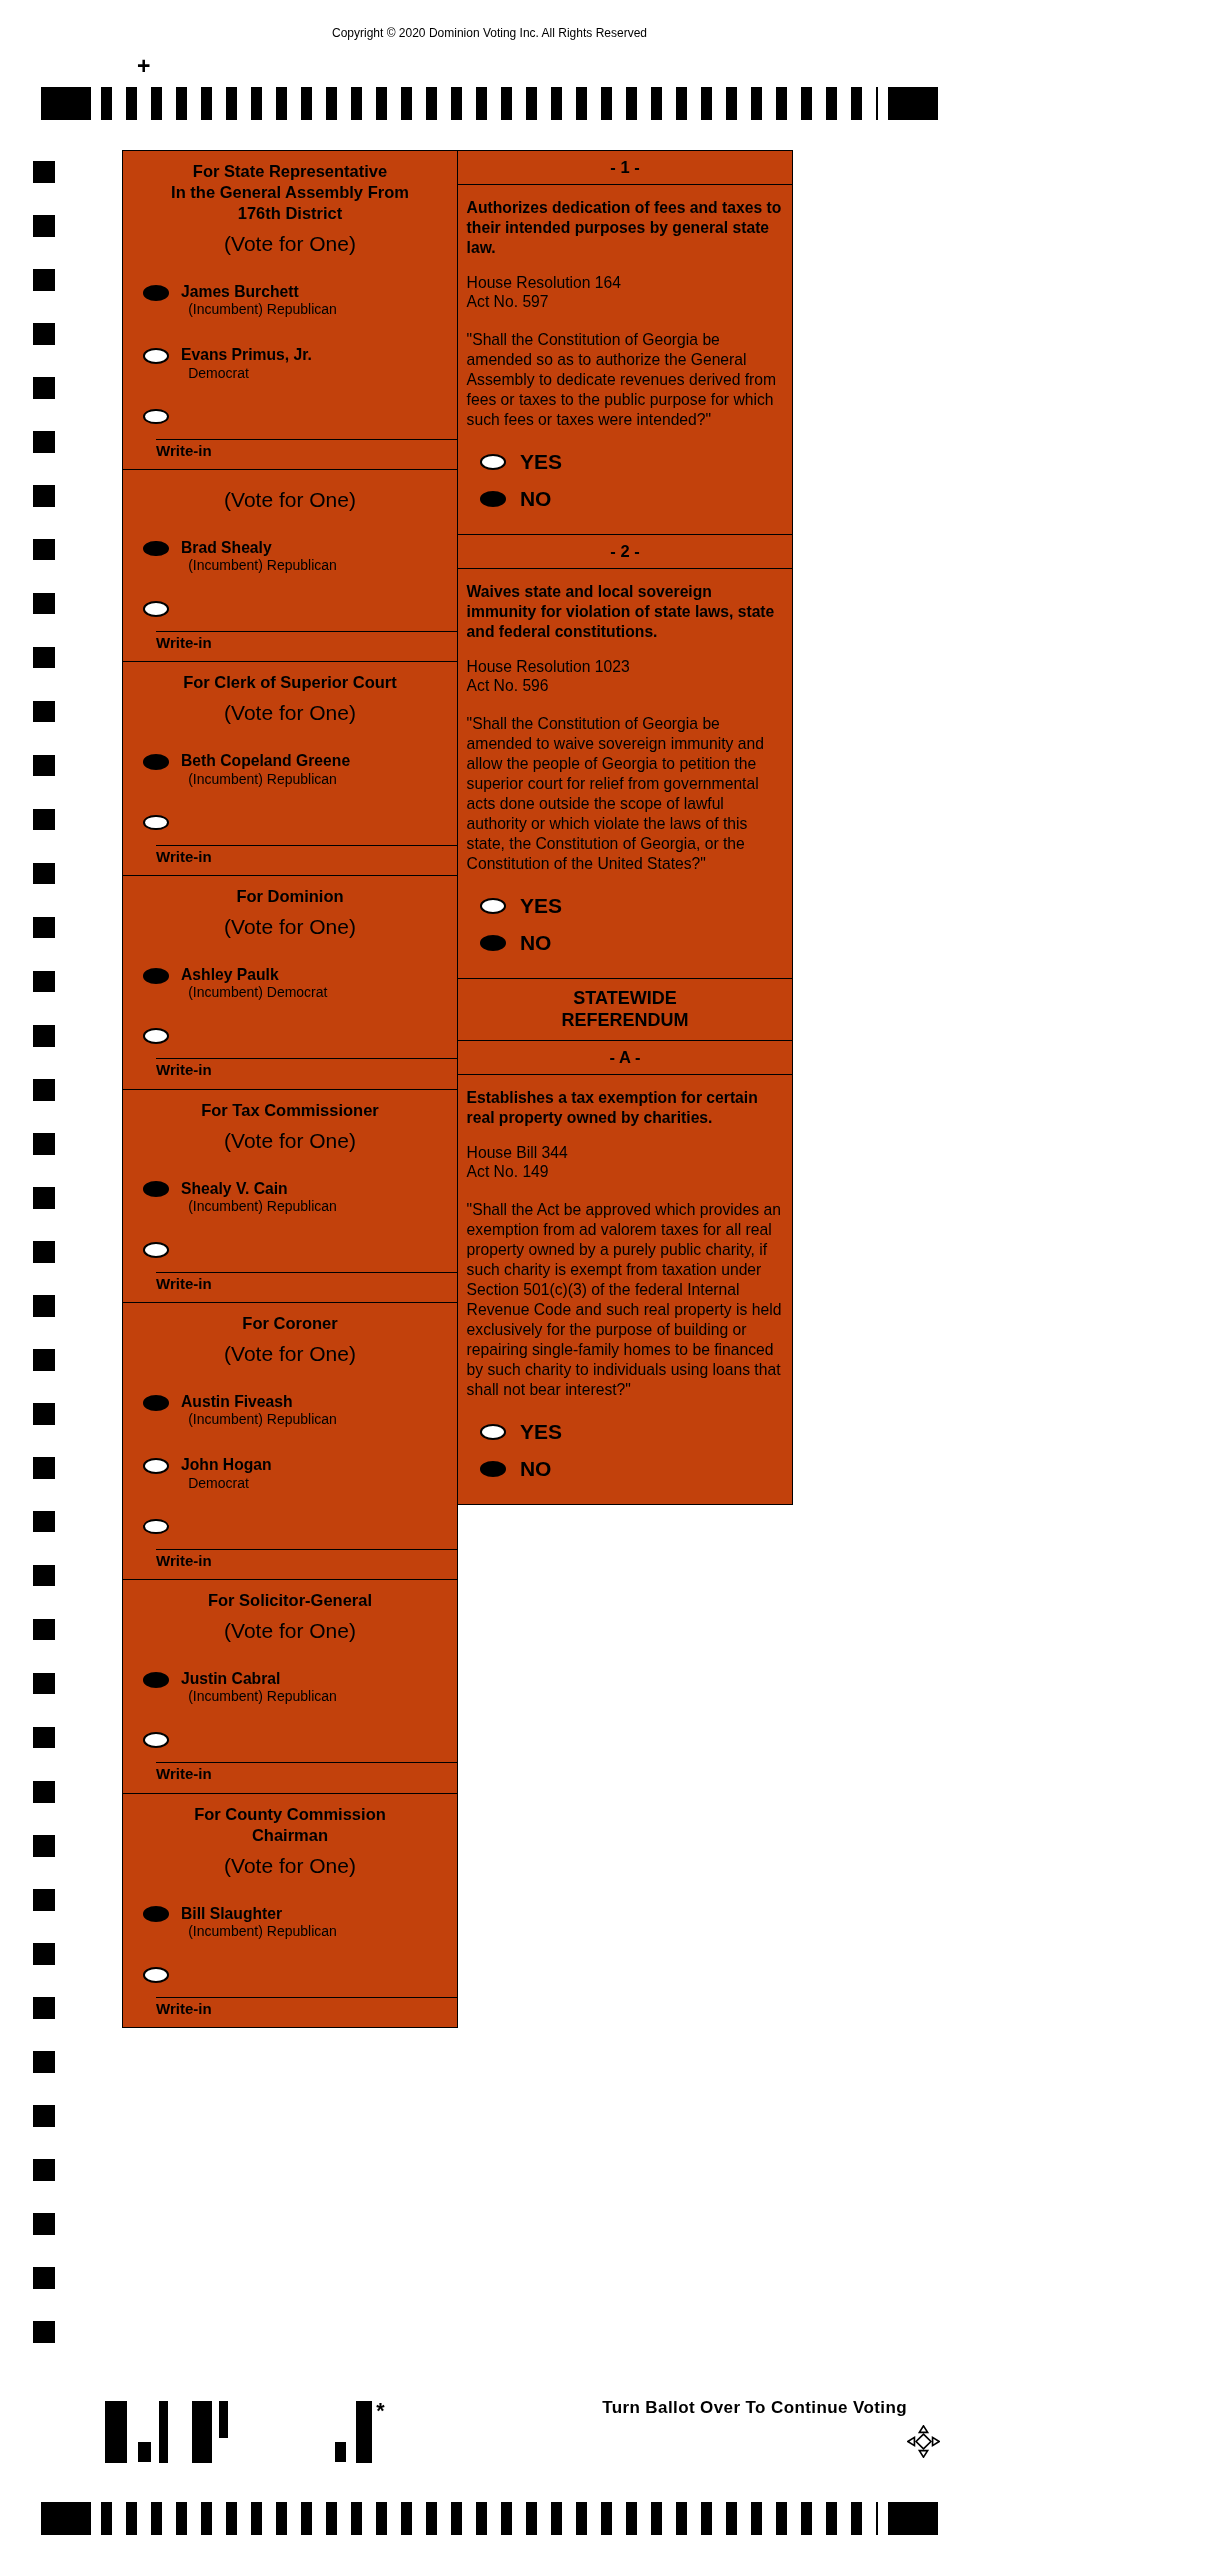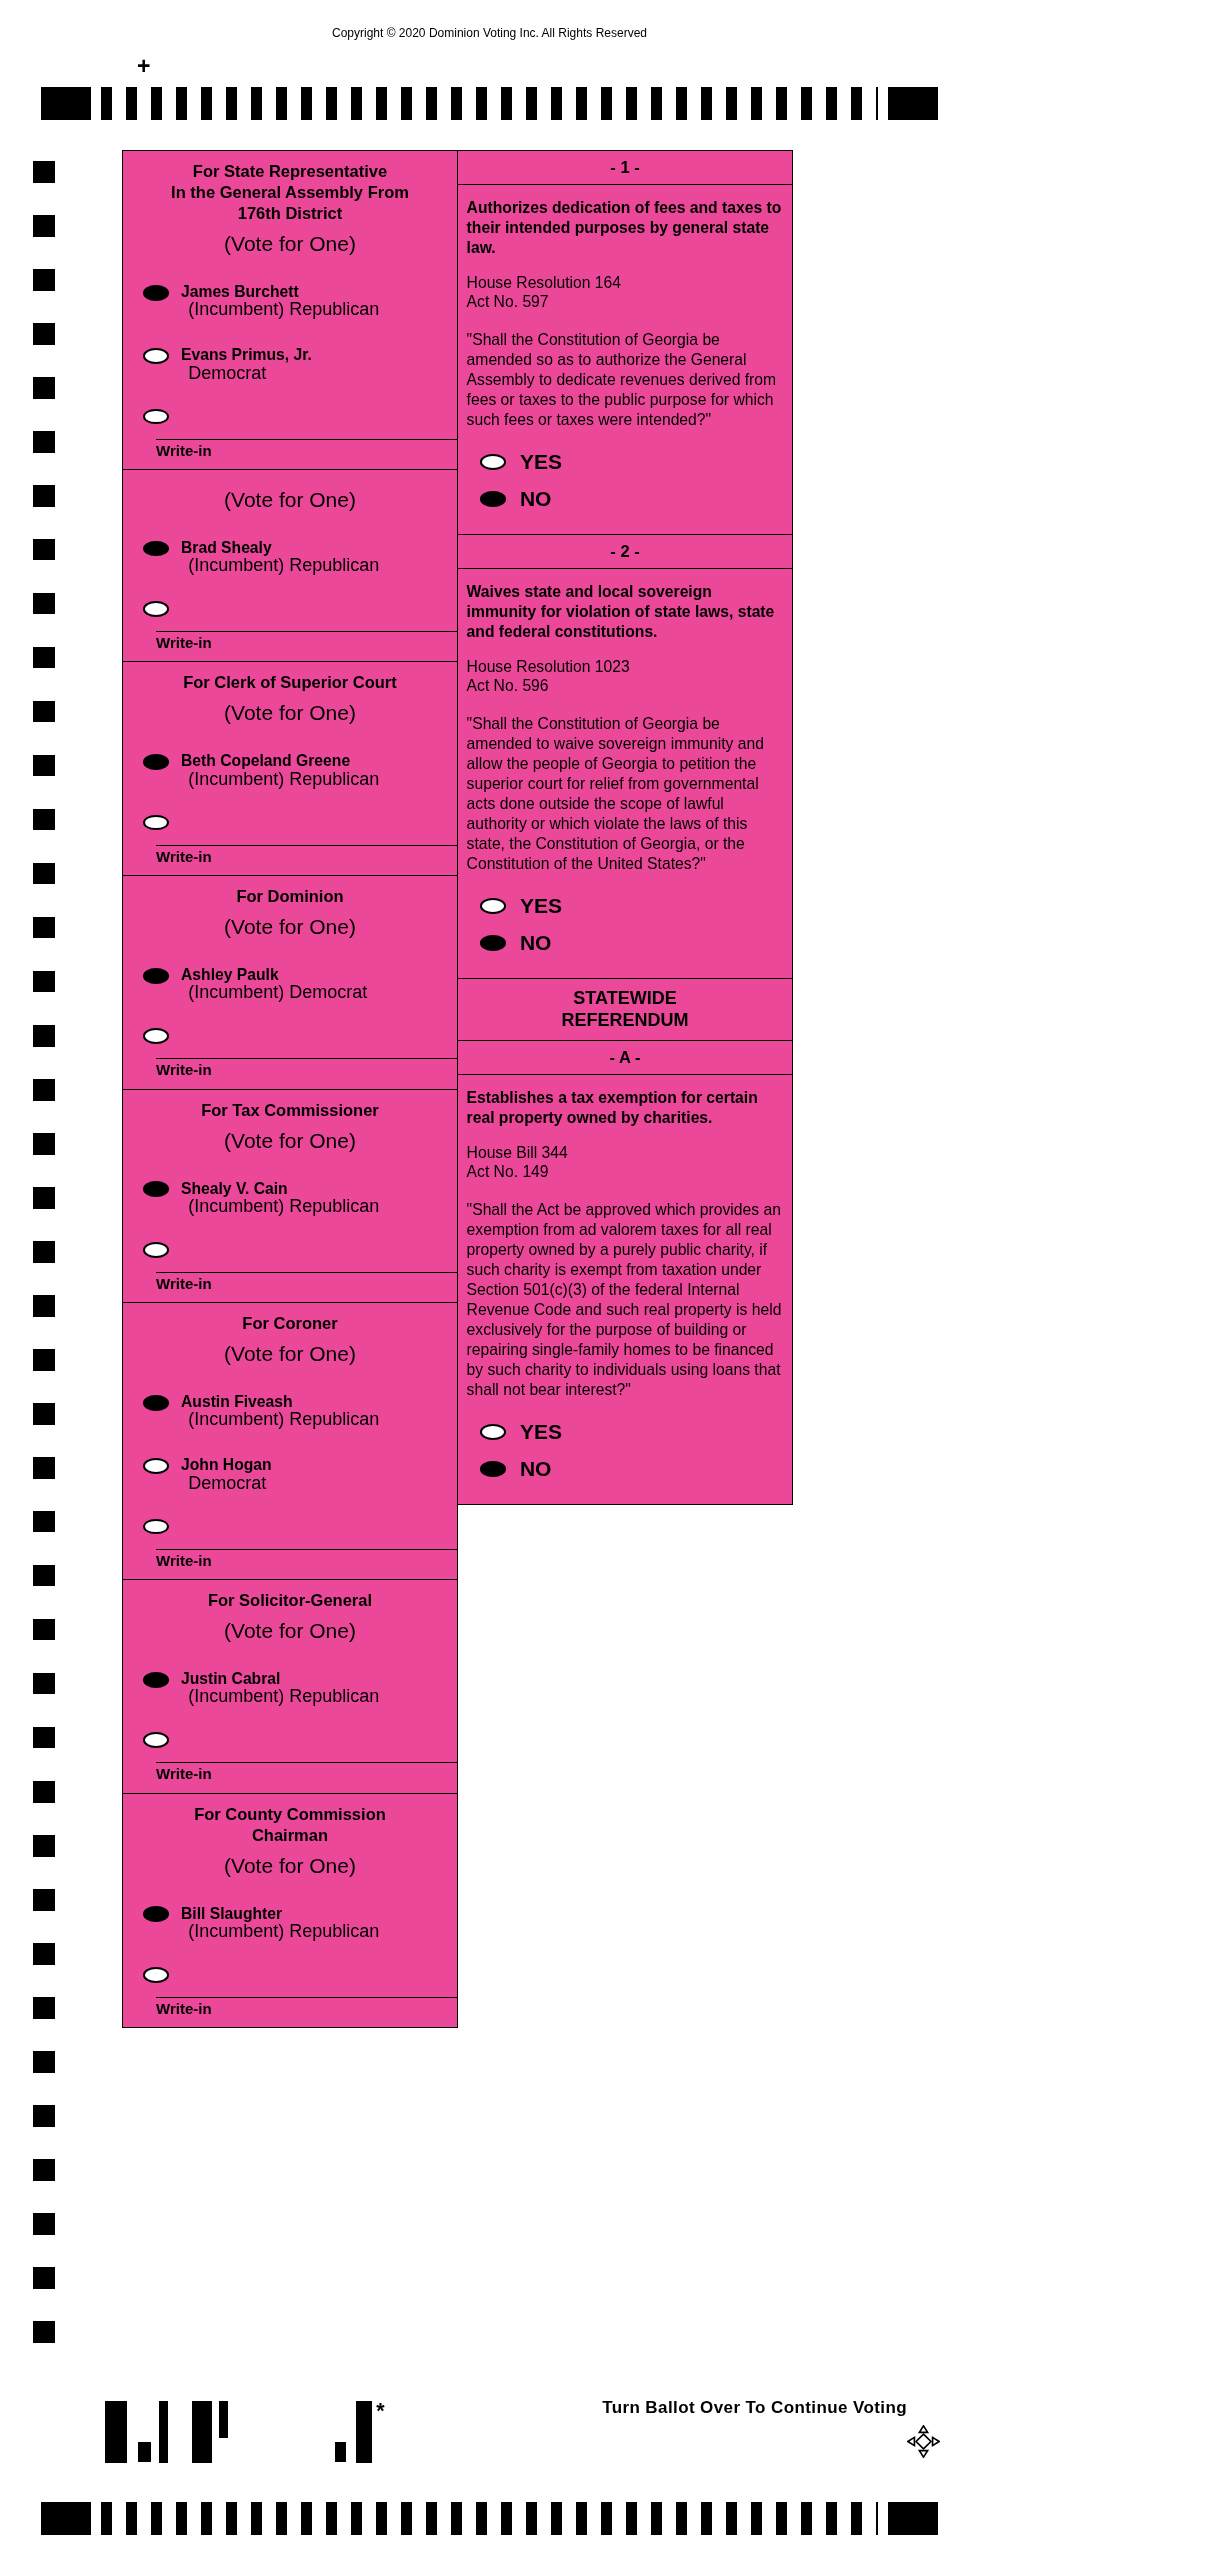--- a/index.html
+++ b/index.html
@@ -21,36 +21,36 @@
   .timing-strip.bottom { top:2502px; }
   .timing-block { width:50px; background:#000; }
   .timing-bars { flex:1; margin:0 10px; background:repeating-linear-gradient(90deg, #000 0 10.7px, transparent 10.7px 25px); }
   .side-strip { position:absolute; top:161px; height:2212px; width:21.5px;
     background:repeating-linear-gradient(180deg, #000 0 21.5px, transparent 21.5px 54px); }
   .side-strip.left { left:33px; }
   .side-strip.right { left:1135px; }
 
   
   .ballot-body { position:absolute; left:122px; top:150px; display:flex; align-items:flex-start; }
-  .column { border:1.4px solid #000; background:#ec4899; }
+  .column { border:1.4px solid #000; background:#c2410c; }
   .column.left { width:336px; }
   .column.right { width:335px; border-left:none; }
   .column > *:last-child { border-bottom:none; }
 
   
   .contest { border-bottom:1.4px solid #000; padding-top:10px; }
   .contest-title { text-align:center; font-weight:bold; font-size:16.5px; line-height:21px; padding:0 8.6px; }
   .contest-instruction { text-align:center; font-size:21px; margin-top:8px; }
   .candidate-list { margin-top:26px; }
   .candidate { display:flex; align-items:flex-start; padding-left:20px; margin-bottom:27px; }
   .bubble { width:26px; height:15.7px; border:2.1px solid #000; border-radius:50%; background:#fff; flex:none; margin-top:2.9px; }
   .bubble.filled { background:#000; }
   .candidate-text { margin-left:12px; }
   .candidate-name { font-weight:bold; font-size:15.7px; line-height:19.3px; }
-  .candidate-detail { font-size:18px; line-height:17px; margin-left:7.2px; }
+  .candidate-detail { font-size:14px; line-height:17px; margin-left:7.2px; }
   .write-in-bubble-row { padding-left:20px; margin:2.9px 0 0 0; }
   .write-in-rule { border-top:1.4px solid #000; margin:14.3px 0 0 33px; }
   .write-in-label { font-weight:bold; font-size:15px; line-height:18.6px; margin:2.1px 0 8.6px 33px; }
 
   
   .section-header { border-bottom:1.4px solid #000; text-align:center; font-weight:bold; font-size:18px; line-height:22px; padding:8.6px 5.7px; }
   .measure { border-bottom:1.4px solid #000; }
   .measure-number { text-align:center; font-weight:bold; font-size:16.5px; padding:7.2px 0; border-bottom:1.4px solid #000; }
   .measure-body { padding:13px 8.6px 10px 8.6px; font-size:15.7px; }
   .measure-summary { font-weight:bold; line-height:20px; }

